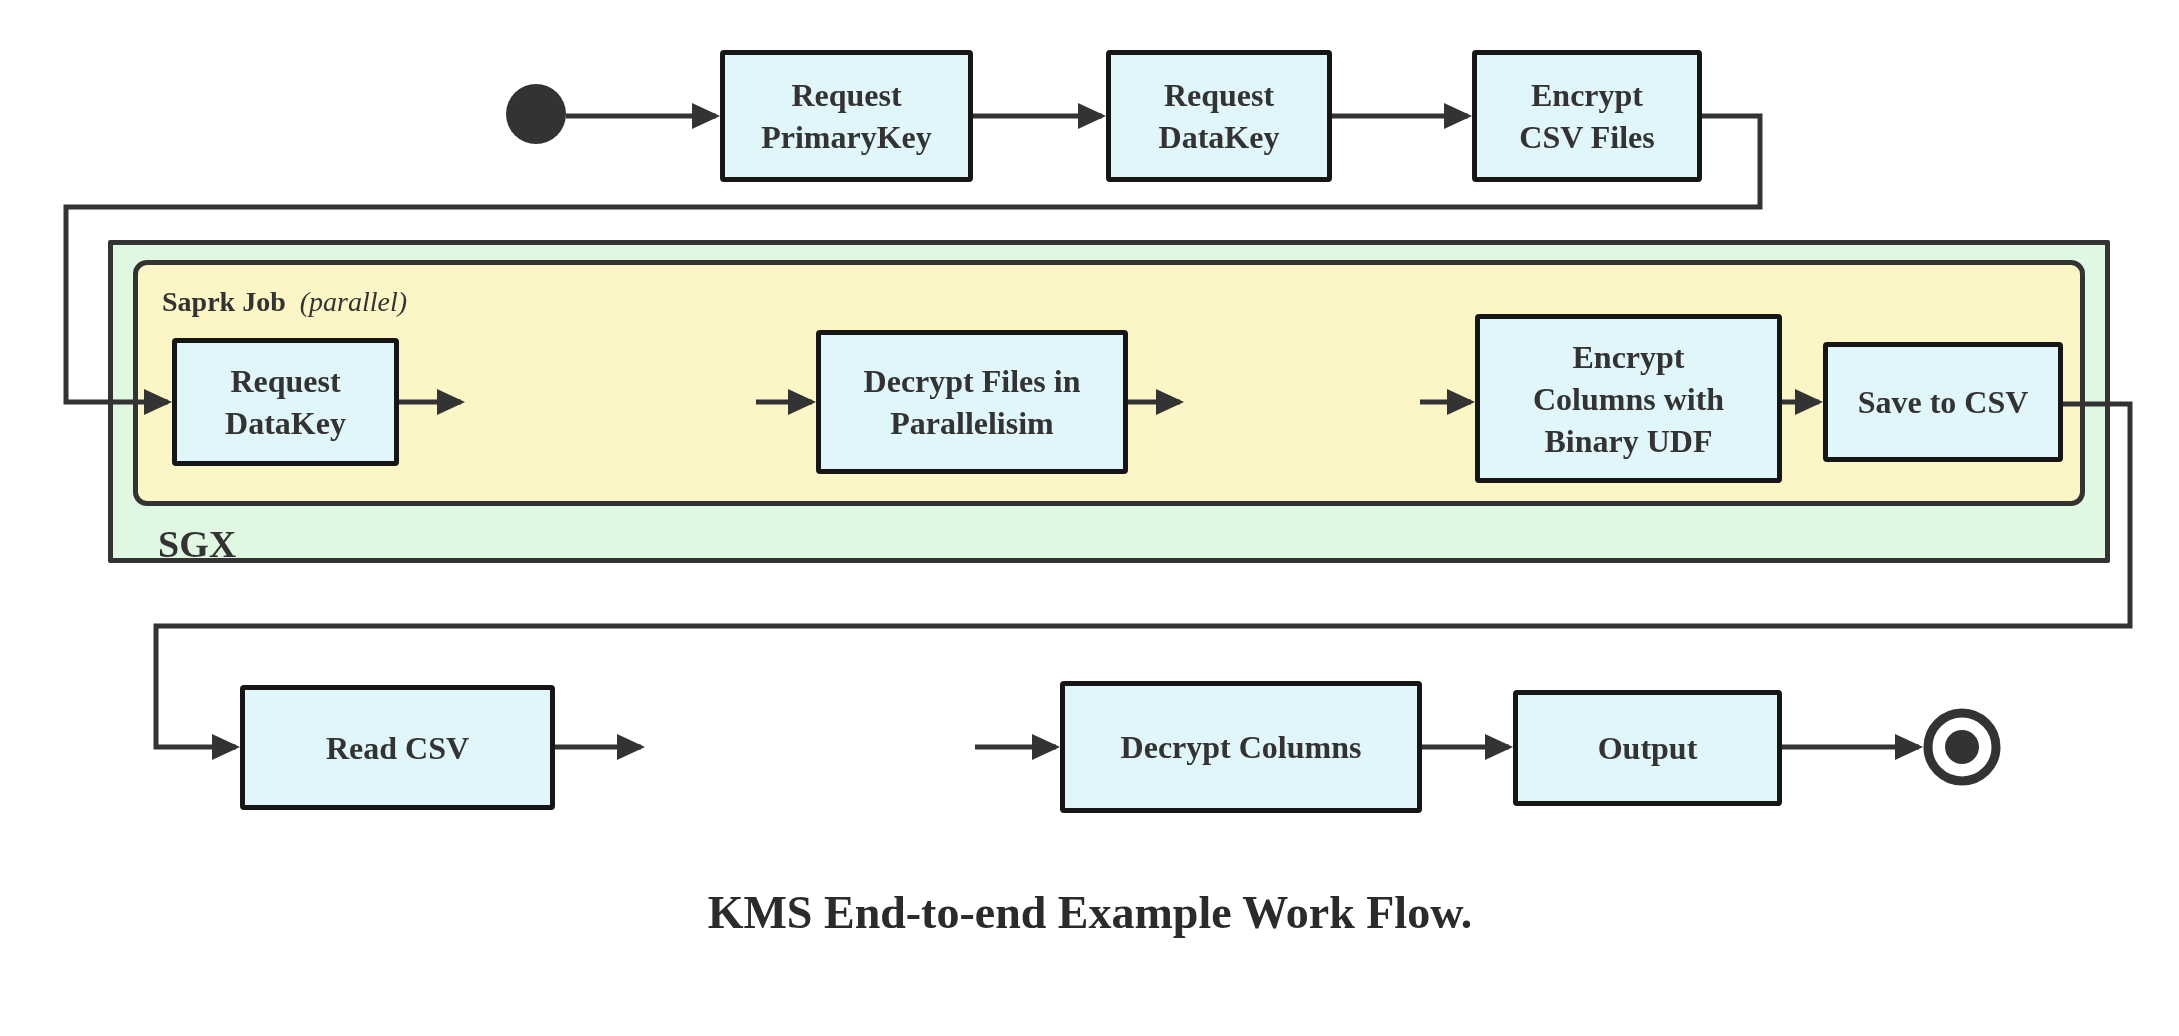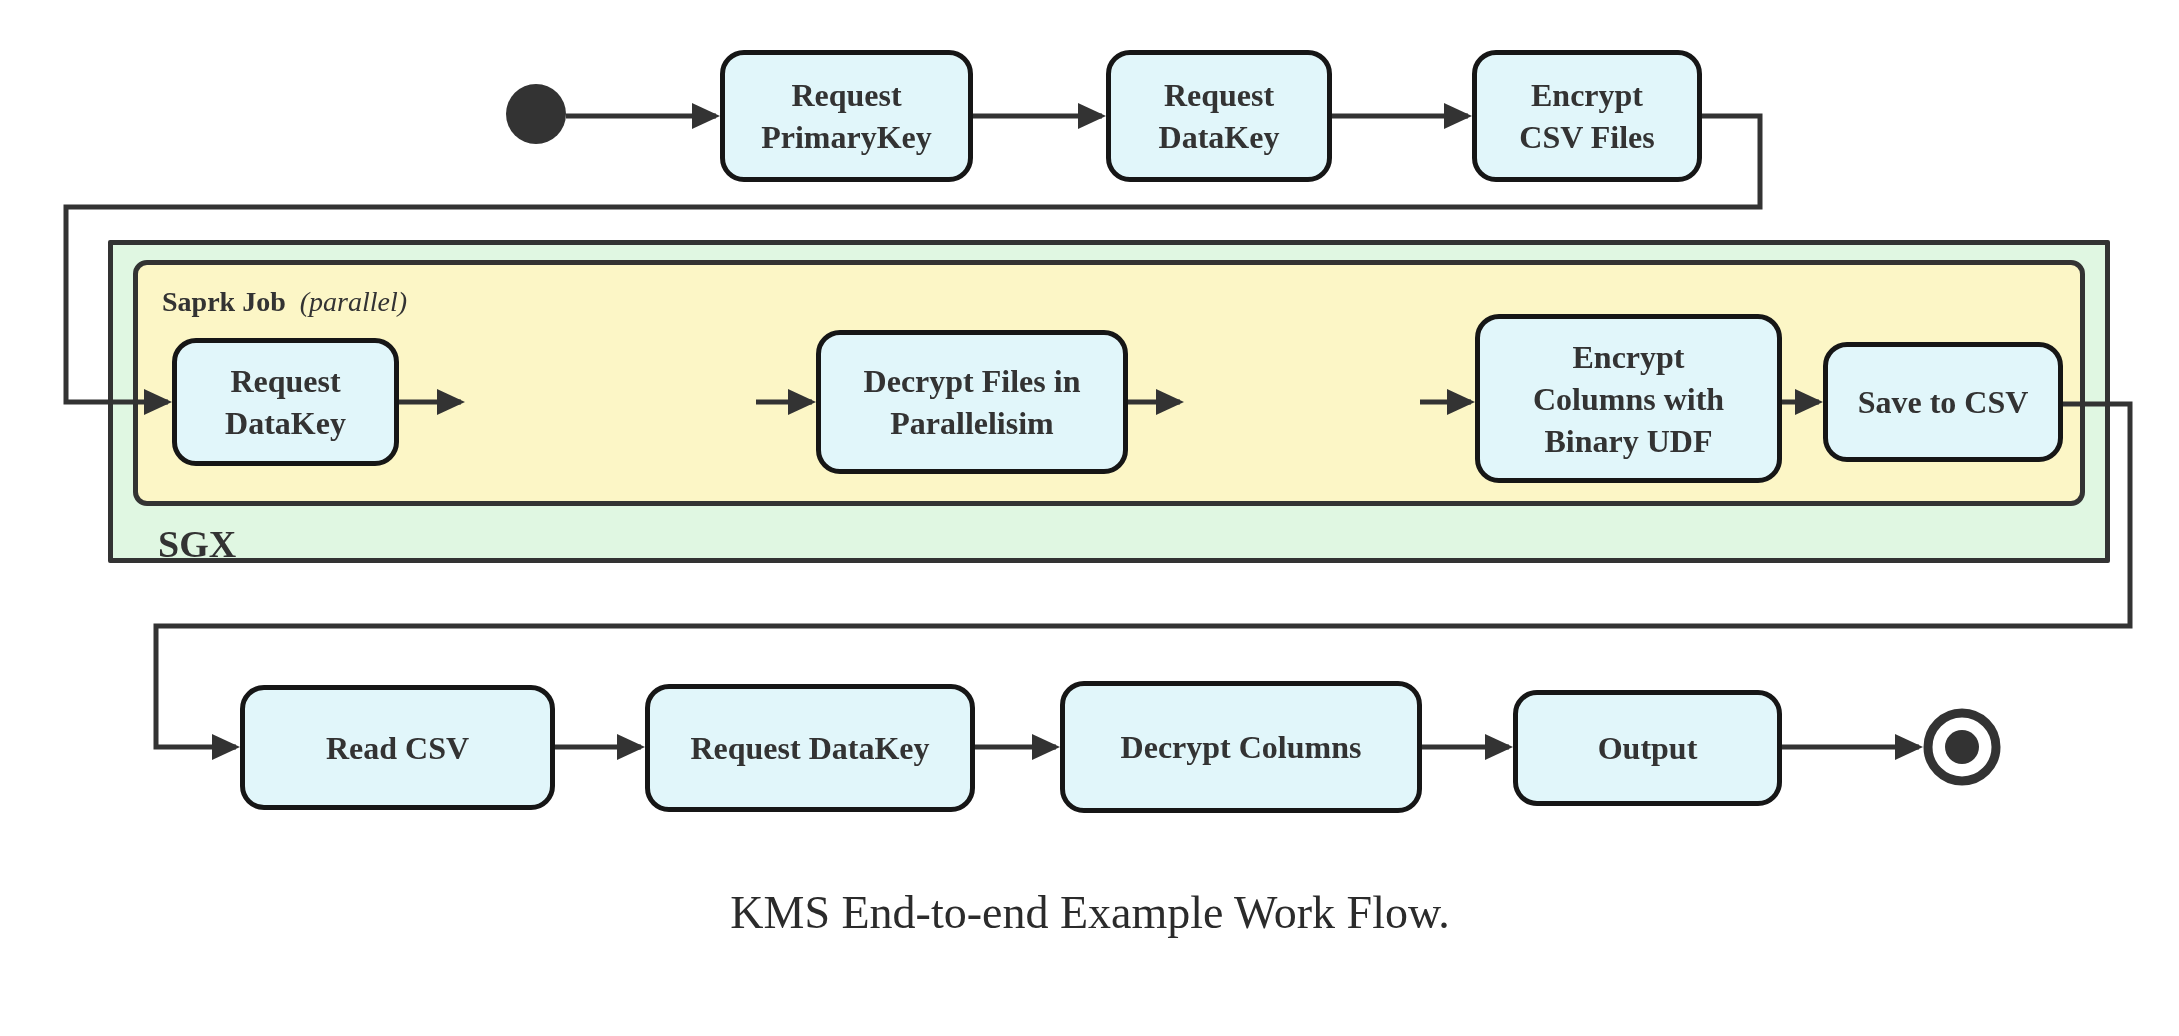--- a/index.html
+++ b/index.html
@@ -13,31 +13,31 @@
   .container{position:absolute;border:5px solid var(--container-border);z-index:1;}
   .container.green{background:var(--container-green);border-radius:2px;}
   .container.yellow{background:var(--container-yellow);border-radius:14px;}
   .edge-layer{position:absolute;left:0;top:0;width:2179px;height:1036px;z-index:2;}
   .edge-layer path.edge{stroke:var(--edge);stroke-width:5;fill:none;}
   .edge-layer #ah path{fill:var(--edge);}
   .start-dot{fill:var(--edge);}
   .end-outer{fill:#ffffff;stroke:var(--edge);stroke-width:9;}
   .end-inner{fill:var(--edge);}
   .node{position:absolute;z-index:3;background:var(--node-fill);
-        border:5px solid var(--node-border);border-radius:24px;
+        border:5px solid var(--node-border);border-radius:4px;
         display:flex;flex-direction:column;align-items:center;justify-content:center;
         text-align:center;font-weight:bold;font-size:32px;line-height:42px;
         color:var(--text);padding:11px 10px;}
   .node span{display:block;}
   .group-label{position:absolute;z-index:3;color:var(--text);font-weight:bold;white-space:nowrap;}
   .spark-label{left:162px;top:286px;font-size:28px;}
   .spark-label .it{font-weight:normal;font-style:italic;}
   .sgx-label{left:158px;top:522px;font-size:38px;}
   .title{position:absolute;left:390px;top:886px;width:1400px;z-index:3;
-         text-align:center;font-weight:normal;font-size:46px;color:#2b2b2b;white-space:nowrap;}
+         text-align:center;font-weight:bold;font-size:46px;color:#2b2b2b;white-space:nowrap;}
 </style>
 </head>
 <body>
 
 <div class="canvas">
 
   <div class="container green" style="left:108px;top:240px;width:2002px;height:323px;"></div>
   <div class="container yellow" style="left:133px;top:260px;width:1952px;height:246px;"></div>
 
   <svg class="edge-layer" viewBox="0 0 2179 1036" xmlns="http://www.w3.org/2000/svg">
@@ -91,23 +91,20 @@
     <span>Columns with</span>
     <span>Binary UDF</span>
   </div>
   <div class="node" style="left:1823px;top:342px;width:240px;height:120px;">
     <span>Save to CSV</span>
   </div>
 
   <div class="node" style="left:240px;top:685px;width:315px;height:125px;text-align:center;">
     <span>Read CSV</span>
   </div>
-  <div class="node" style="left:645px;top:684px;width:330px;height:128px;">
-    <span>Request DataKey</span>
-  </div>
   <div class="node" style="left:1060px;top:681px;width:362px;height:132px;text-align:right;">
     <span>Decrypt Columns</span>
   </div>
   <div class="node" style="left:1513px;top:690px;width:269px;height:116px;">
     <span>Output</span>
   </div>
 
   <div class="group-label spark-label">
     <span>Saprk Job&nbsp;</span>
     <span class="it">(parallel)</span>

